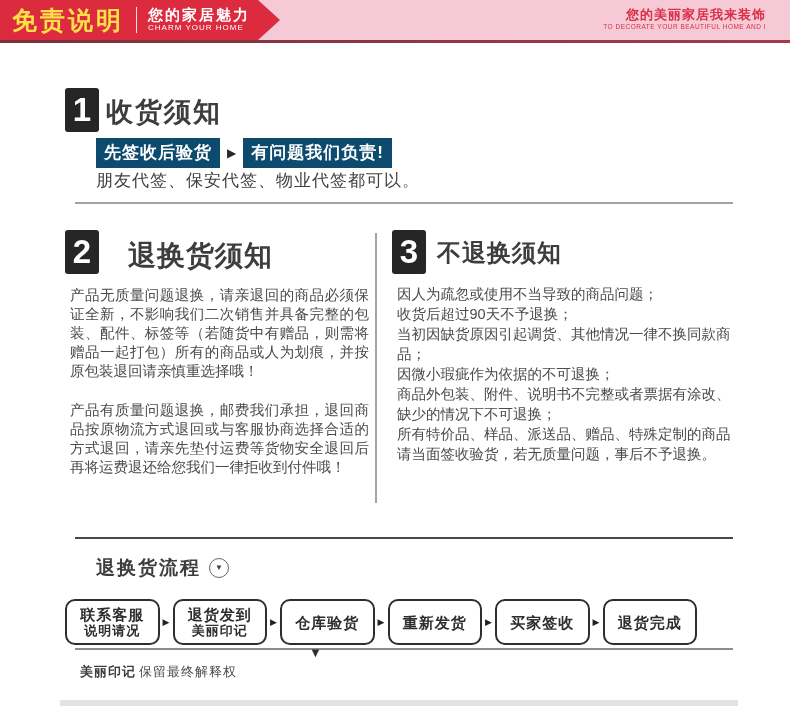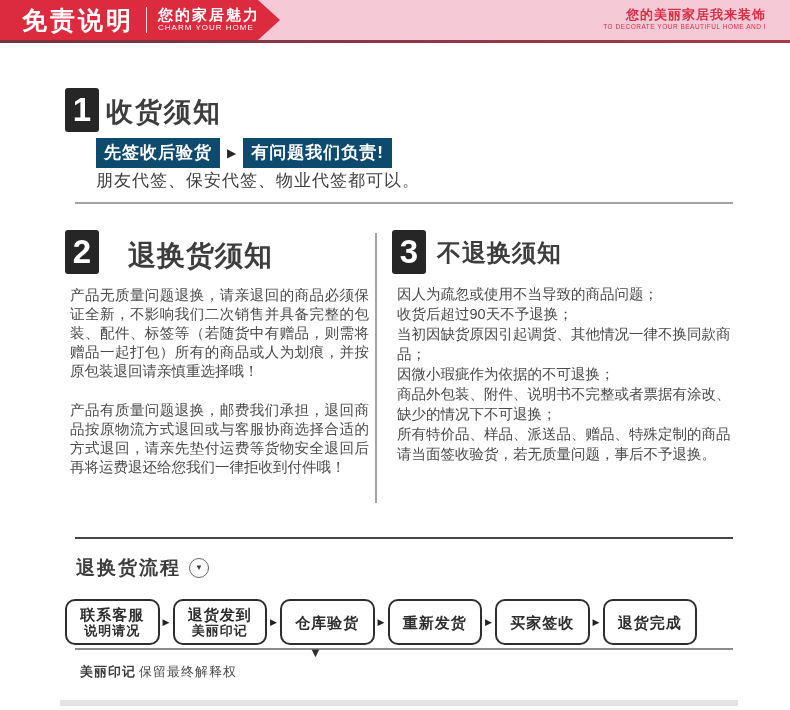--- a/index.html
+++ b/index.html
@@ -4,21 +4,21 @@
 <style>
   * { margin:0; padding:0; box-sizing:border-box; }
   html,body { background:#fff; }
   body { font-family:"Liberation Sans","DejaVu Sans",sans-serif; }
   .page { position:relative; width:790px; height:710px; background:#ffffff; overflow:hidden; }
 
   
   .header { position:absolute; top:0; left:0; width:790px; height:43px; background:#f5cad6; }
   .header-red { position:absolute; top:0; left:0; width:258px; height:40px; background:#dc2a3e;
                 display:flex; align-items:center; }
-  .h-title { color:#ffffff; font-size:25px; font-weight:bold; letter-spacing:3px; padding-left:22px; white-space:nowrap; }
+  .h-title { color:#fde047; font-size:25px; font-weight:bold; letter-spacing:3px; padding-left:12px; white-space:nowrap; }
   .h-sep { width:1px; height:26px; background:rgba(255,255,255,.85); margin-left:12px; flex:none; }
   .brand { margin-left:11px; color:#fff; line-height:1.1; }
   .brand-cn { font-size:15px; font-weight:bold; letter-spacing:2px; white-space:nowrap; }
   .brand-en { font-size:8px; letter-spacing:1px; white-space:nowrap; }
   .header-arrow { position:absolute; left:258px; top:0; width:0; height:0;
                   border-top:20px solid transparent; border-bottom:20px solid transparent;
                   border-left:22px solid #dc2a3e; }
   .header-right { position:absolute; right:24px; top:7px; text-align:right; color:#d93048; line-height:1.25; }
   .hr-cn { font-size:13px; font-weight:bold; letter-spacing:1px; white-space:nowrap; }
   .hr-en { font-size:6.5px; letter-spacing:.5px; white-space:nowrap; }
@@ -45,21 +45,21 @@
   .t3 { left:437px; top:237px; font-size:24px; letter-spacing:1px; }
   .para { position:absolute; width:299px; font-size:14.5px; line-height:19px; color:#4a4a4a; text-align:justify;font-family:Liberation Serif, serif; }
   .p1 { left:70px; top:286px; }
   .p2 { left:70px; top:401px; }
   .vdiv { position:absolute; left:375px; top:233px; width:2px; height:270px; background:#a3a3a3; }
   .s3-list { position:absolute; left:397px; top:284px; width:337px; font-size:14.5px; line-height:20px; color:#4a4a4a; }
   .hdiv2 { left:75px; top:537px; width:658px; background:#484848; }
 
   
   .proc-title-row { position:absolute; left:76px; top:555px; display:flex; align-items:center; gap:8px; }
-  .proc-title { font-size:19px; font-weight:bold; color:#3d3d3d; letter-spacing:2px; white-space:nowrap; }
+  .proc-title { font-size:19px; font-weight:bold; color:#3d3d3d; letter-spacing:2px; white-space:nowrap;margin-left:20px; }
   .circle-caret { width:20px; height:20px; border:1px solid #666; border-radius:50%;
                   display:flex; align-items:center; justify-content:center; }
   .circle-caret span { font-size:8px; color:#3d3d3d; line-height:1; }
   .flow-row { position:absolute; left:65px; top:599px; width:632px; height:46px; display:flex; align-items:stretch; }
   .flow-box { flex:1; border:2px solid #2e2e2e; border-radius:10px; background:#fff;
               display:flex; flex-direction:column; justify-content:center; align-items:center; }
   .b-l1 { font-size:15px; font-weight:bold; color:#2e2e2e; letter-spacing:1px; line-height:17px; white-space:nowrap; }
   .b-l2 { font-size:13px; font-weight:bold; color:#2e2e2e; letter-spacing:1px; line-height:15px; white-space:nowrap;font-family:Liberation Serif, serif; }
   .b-l2:empty { display:none; }
   .flow-sep { flex:none; width:13px; display:flex; align-items:center; justify-content:center;

